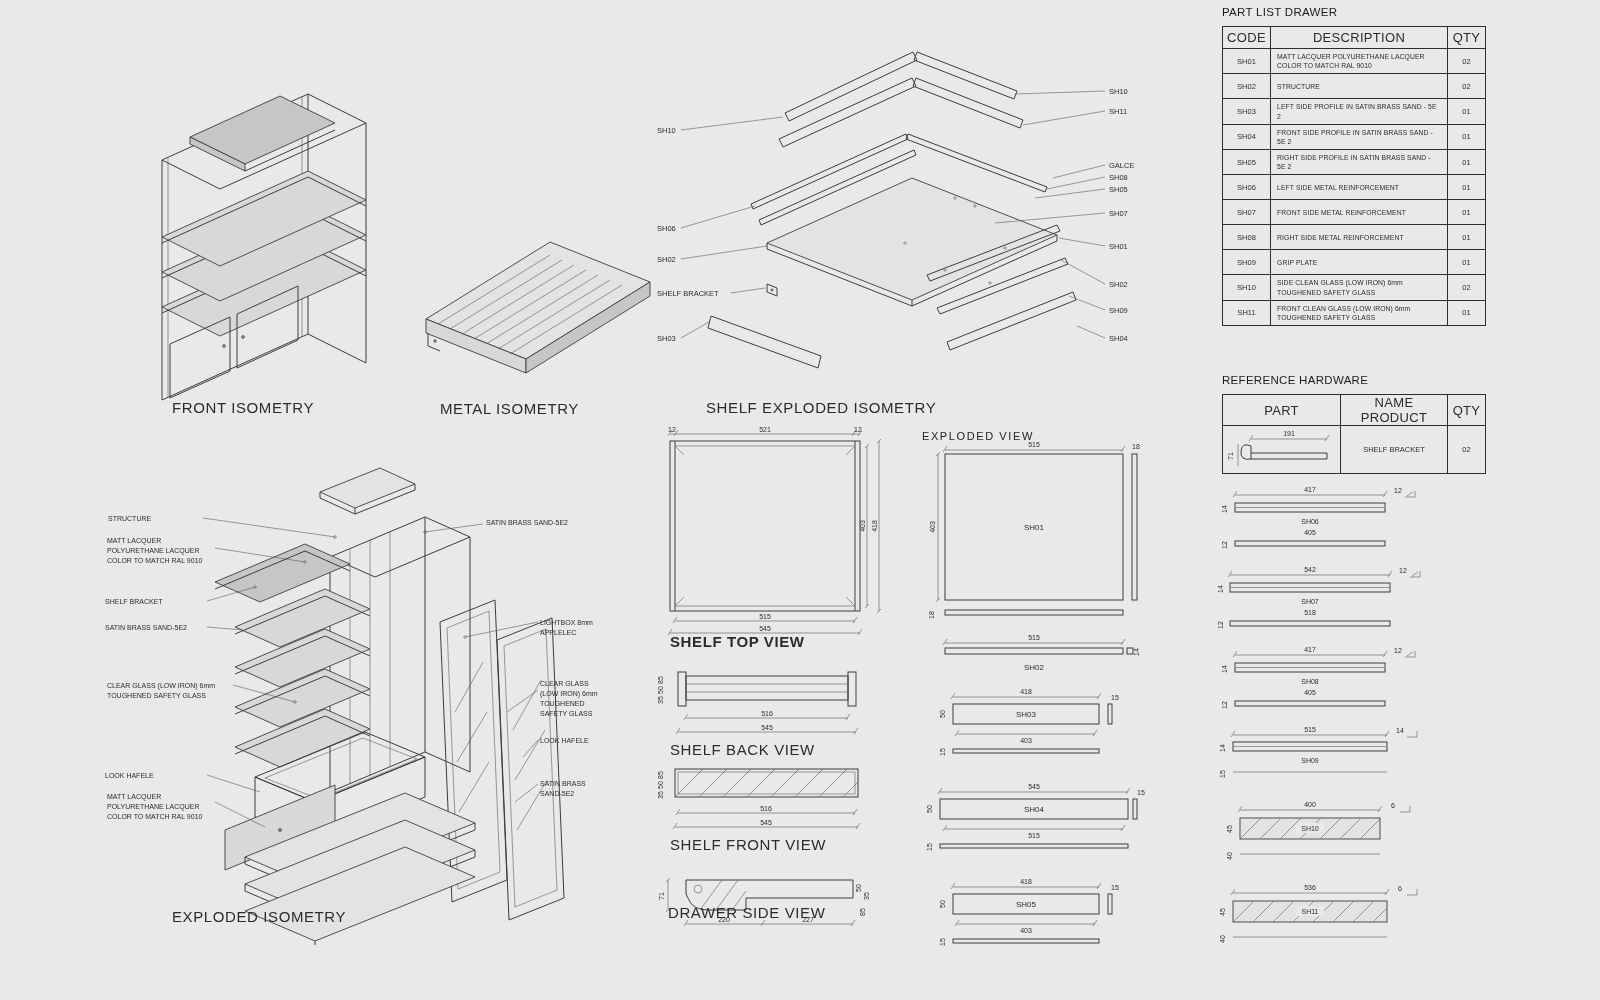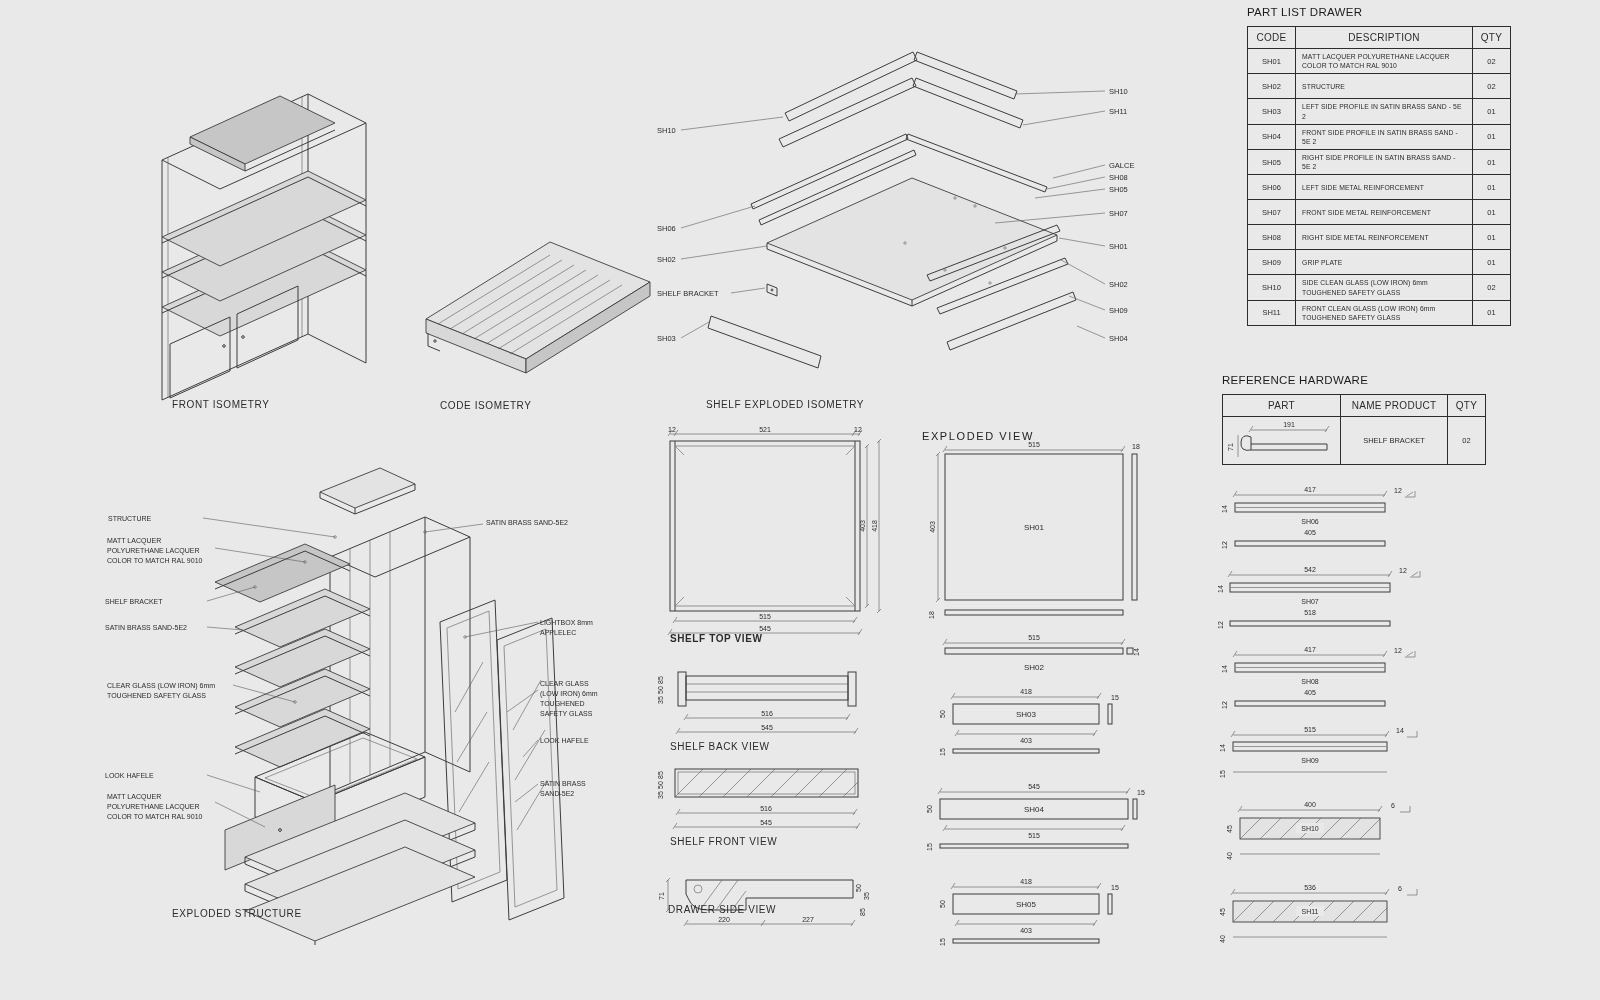--- a/index.html
+++ b/index.html
@@ -1,25 +1,25 @@
 <!DOCTYPE html>
 <html><head>
 <meta charset="utf-8">
 <style>
   *{margin:0;padding:0;box-sizing:border-box;}
   body{background:#ffffff;font-family:"Liberation Sans",sans-serif;}
   .sheet{position:relative;width:1600px;height:1000px;background:#e9e9e9;color:#2b2b2b;overflow:hidden;}
   .abs{position:absolute;}
-  .caption{font-size:10px;letter-spacing:0.6px;color:#2b2b2b;white-space:nowrap;}
+  .caption{font-size:15px;letter-spacing:0.6px;color:#2b2b2b;white-space:nowrap;}
   .view-title{font-size:11px;letter-spacing:1.6px;color:#222;white-space:nowrap;}
   .callout{font-size:7px;line-height:1.45;color:#2b2b2b;}
   .tbl-title{font-size:11.5px;letter-spacing:0.3px;margin-bottom:8px;color:#1c1c1c;}
   table.ptable{border-collapse:collapse;width:100%;table-layout:fixed;}
   .ptable th,.ptable td{border:1px solid #2d2d2d;vertical-align:middle;}
-  .ptable th{font-size:10px;font-weight:400;height:22px;text-align:center;letter-spacing:0.3px;}
+  .ptable th{font-size:13px;font-weight:400;height:22px;text-align:center;letter-spacing:0.3px;}
   .ptable td{height:25px;}
   td.cell-code,td.cell-qty{text-align:center;font-size:7.5px;}
   td.cell-desc{font-size:6.8px;padding:3px 6px;line-height:1.35;letter-spacing:0.1px;}
   svg{display:block;overflow:visible;}
   svg .ln{stroke:#3d3d3d;stroke-width:1;fill:none;}
   svg .lt{stroke:#5c5c5c;stroke-width:0.6;fill:none;}
   svg .dim{stroke:#4a4a4a;stroke-width:0.55;fill:none;}
   svg .shade{fill:#d8d8d8;stroke:#3d3d3d;stroke-width:0.9;}
   svg .shade2{fill:#c6c6c6;stroke:#3d3d3d;stroke-width:0.9;}
   svg .panel{fill:#e3e3e3;stroke:#3d3d3d;stroke-width:0.9;}
@@ -89,21 +89,21 @@
             <line x1="100" y1="125" x2="212" y2="56"></line>
           <line x1="112" y1="130" x2="224" y2="61"></line>
         </g>
         <g class="ln">
           <polyline points="30,109 30,122 42,127"></polyline>
             <circle cx="37" cy="117" r="1.2"></circle>
         </g>
       </g>
     </svg>
   </div>
-  <div class="abs caption" style="left:440px;top:400px;">CODE ISOMETRY</div>
+  <div class="abs caption" style="left:440px;top:400px;">METAL ISOMETRY</div>
 
   <div class="abs" style="left:655px;top:38px;">
     <svg width="480" height="372" viewBox="0 0 480 372">
       <g class="ln">
         <polygon points="130,75 258,14 262,22 134,83"></polygon>
         <polygon points="262,14 362,53 359,61 259,22"></polygon>
         <polygon points="124,101 257,40 261,48 128,109"></polygon>
         <polygon points="261,40 368,82 365,90 258,48"></polygon>
       </g>
       <g class="ln">
@@ -286,21 +286,21 @@
     <div class="abs callout" style="left:10px;top:161px;width:110px;">SATIN BRASS SAND-5E2</div>
     <div class="abs callout" style="left:12px;top:219px;width:125px;">CLEAR GLASS (LOW IRON) 6mm TOUGHENED SAFETY GLASS</div>
     <div class="abs callout" style="left:10px;top:309px;width:90px;">LOOK HAFELE</div>
     <div class="abs callout" style="left:12px;top:330px;width:112px;">MATT LACQUER POLYURETHANE LACQUER COLOR TO MATCH RAL 9010</div>
     <div class="abs callout" style="left:391px;top:56px;width:105px;">SATIN BRASS SAND-5E2</div>
     <div class="abs callout" style="left:445px;top:156px;width:62px;">LIGHTBOX 8mm APPLELEC</div>
     <div class="abs callout" style="left:445px;top:217px;width:64px;">CLEAR GLASS (LOW IRON) 6mm TOUGHENED SAFETY GLASS</div>
     <div class="abs callout" style="left:445px;top:274px;width:64px;">LOOK HAFELE</div>
     <div class="abs callout" style="left:445px;top:317px;width:58px;">SATIN BRASS SAND-5E2</div>
   </div>
-  <div class="abs caption" style="left:172px;top:908px;">EXPLODED STRUCTURE</div>
+  <div class="abs caption" style="left:172px;top:908px;">EXPLODED ISOMETRY</div>
 
   <div class="abs" style="left:655px;top:427px;">
     <svg width="232" height="200" viewBox="0 0 232 200">
       <rect class="ln" x="15" y="14" width="190" height="170"></rect>
       <line class="ln" x1="20" y1="14" x2="20" y2="184"></line>
         <line class="ln" x1="200" y1="14" x2="200" y2="184"></line>
       <line class="lt" x1="20" y1="19" x2="200" y2="19"></line>
         <line class="lt" x1="20" y1="179" x2="200" y2="179"></line>
       <g class="lt">
         <line x1="21" y1="20" x2="29" y2="28"></line>
@@ -556,21 +556,21 @@
             <line x1="168" y1="440" x2="182" y2="426"></line>
         </g>
         <rect x="91" y="424" width="28" height="10" fill="#e9e9e9" stroke="none"></rect>
         <text class="dimtxt" x="105" y="432" text-anchor="middle">SH11</text>
         <line class="dim" x1="28" y1="455" x2="182" y2="455"></line>
         <text class="dimtxt" x="20" y="457" text-anchor="middle" transform="rotate(-90 20 457)">40</text>
       </g>
     </svg>
   </div>
 
-  <div class="abs" style="left:1222px;top:6px;width:263px;margin-left:25px;">
+  <div class="abs" style="left:1222px;top:6px;width:263px;">
     <div class="tbl-title">PART LIST DRAWER</div>
     <table class="ptable">
       <colgroup>
           <col style="width:48px">
           <col style="width:177px">
           <col style="width:38px">
         </colgroup>
       <thead>
         <tr>
           <th>CODE</th>

